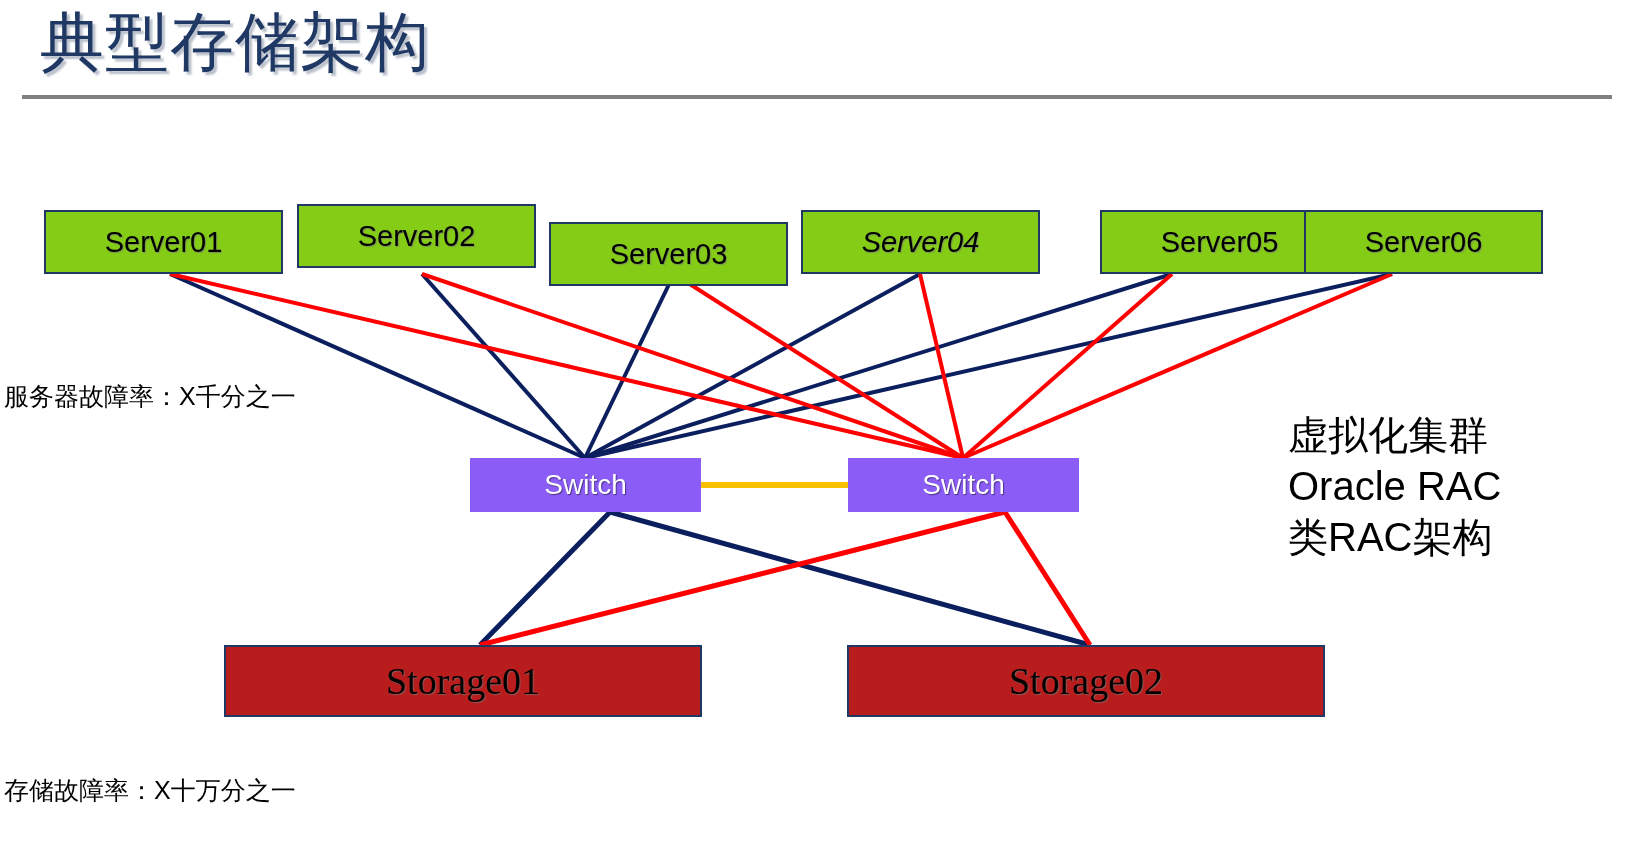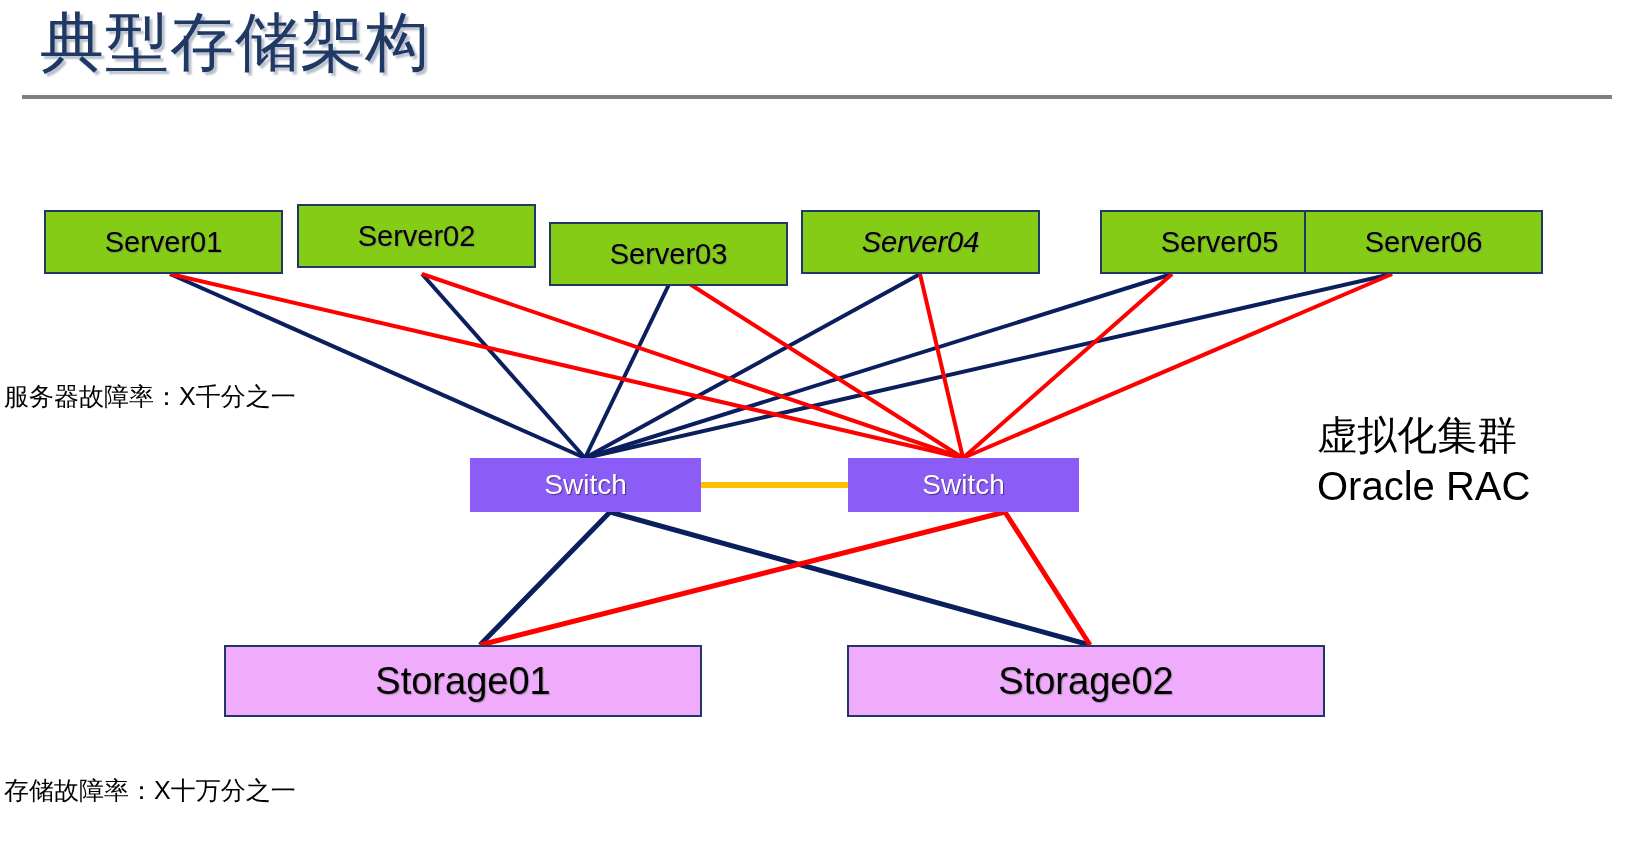--- a/index.html
+++ b/index.html
@@ -66,43 +66,43 @@
     text-shadow: 1px 1px 1px rgba(120,120,120,0.65);
   }
   .switch-box {
     background: #8b5cf6;
     border: none;
     font-size: 28px;
     color: #FFFFFF;
     text-shadow: 1px 1px 1px rgba(0,0,0,0.45);
   }
   .storage-box {
-    background: #f0abfc;
+    background: #b91c1c;
     border: 2px solid #1F3864;
     font-size: 38px;
     color: #000000;
     text-shadow: 1px 1px 1px rgba(120,120,120,0.65);
+    font-family: Liberation Serif, serif;
   }
 
   
   .annot {
     position: absolute;
     font-size: 25px;
     color: #000000;
     white-space: nowrap;
   }
   #right-note {
     position: absolute;
     left: 1288px;
     top: 410px;
     font-size: 40px;
     line-height: 51px;
     color: #000000;
     white-space: nowrap;
-    margin-left: 29px;
   }
 </style>
 </head>
 <body>
 
 <div id="slide">
 
   <div id="title">典型存储架构</div>
   <div id="title-rule"></div>
 
@@ -171,15 +171,16 @@
       </div>
     </div>
 
   <div class="annot" style="left:4px; top:372px;margin-top:8px;">服务器故障率：X千分之一</div>
 
   <div class="annot" style="left:4px; top:774px;">存储故障率：X十万分之一</div>
 
   <div id="right-note">
     <div>虚拟化集群</div>
     <div>Oracle RAC</div>
+    <div>类RAC架构</div>
   </div>
 
 </div>
 
 </body></html>

